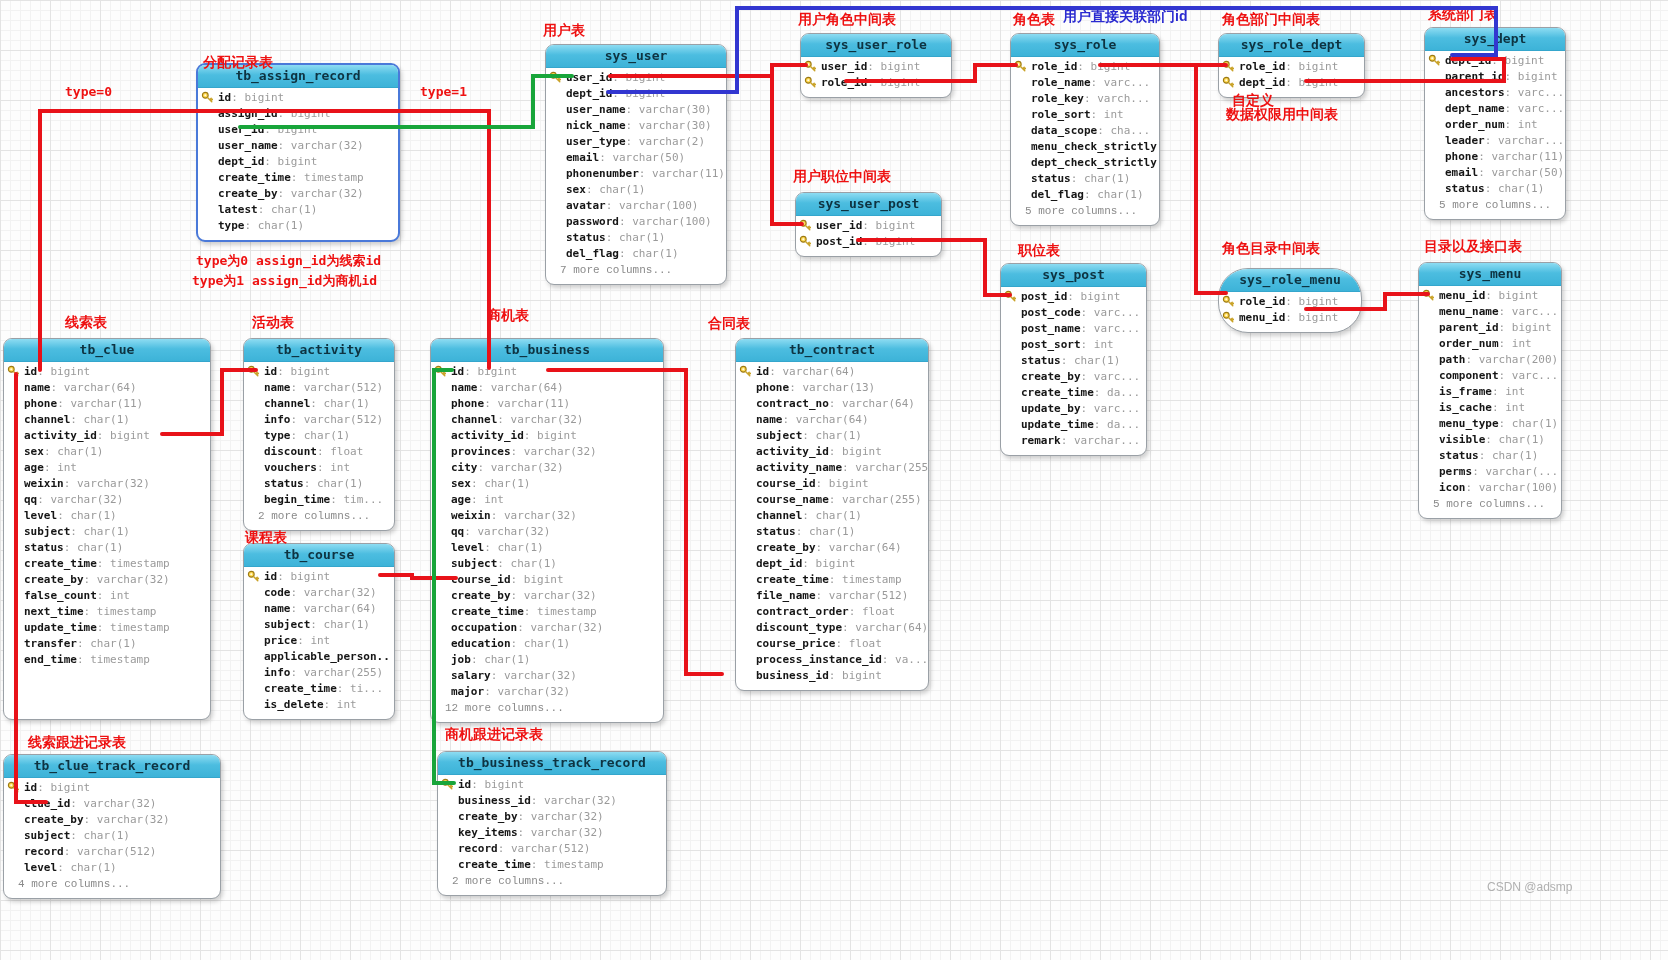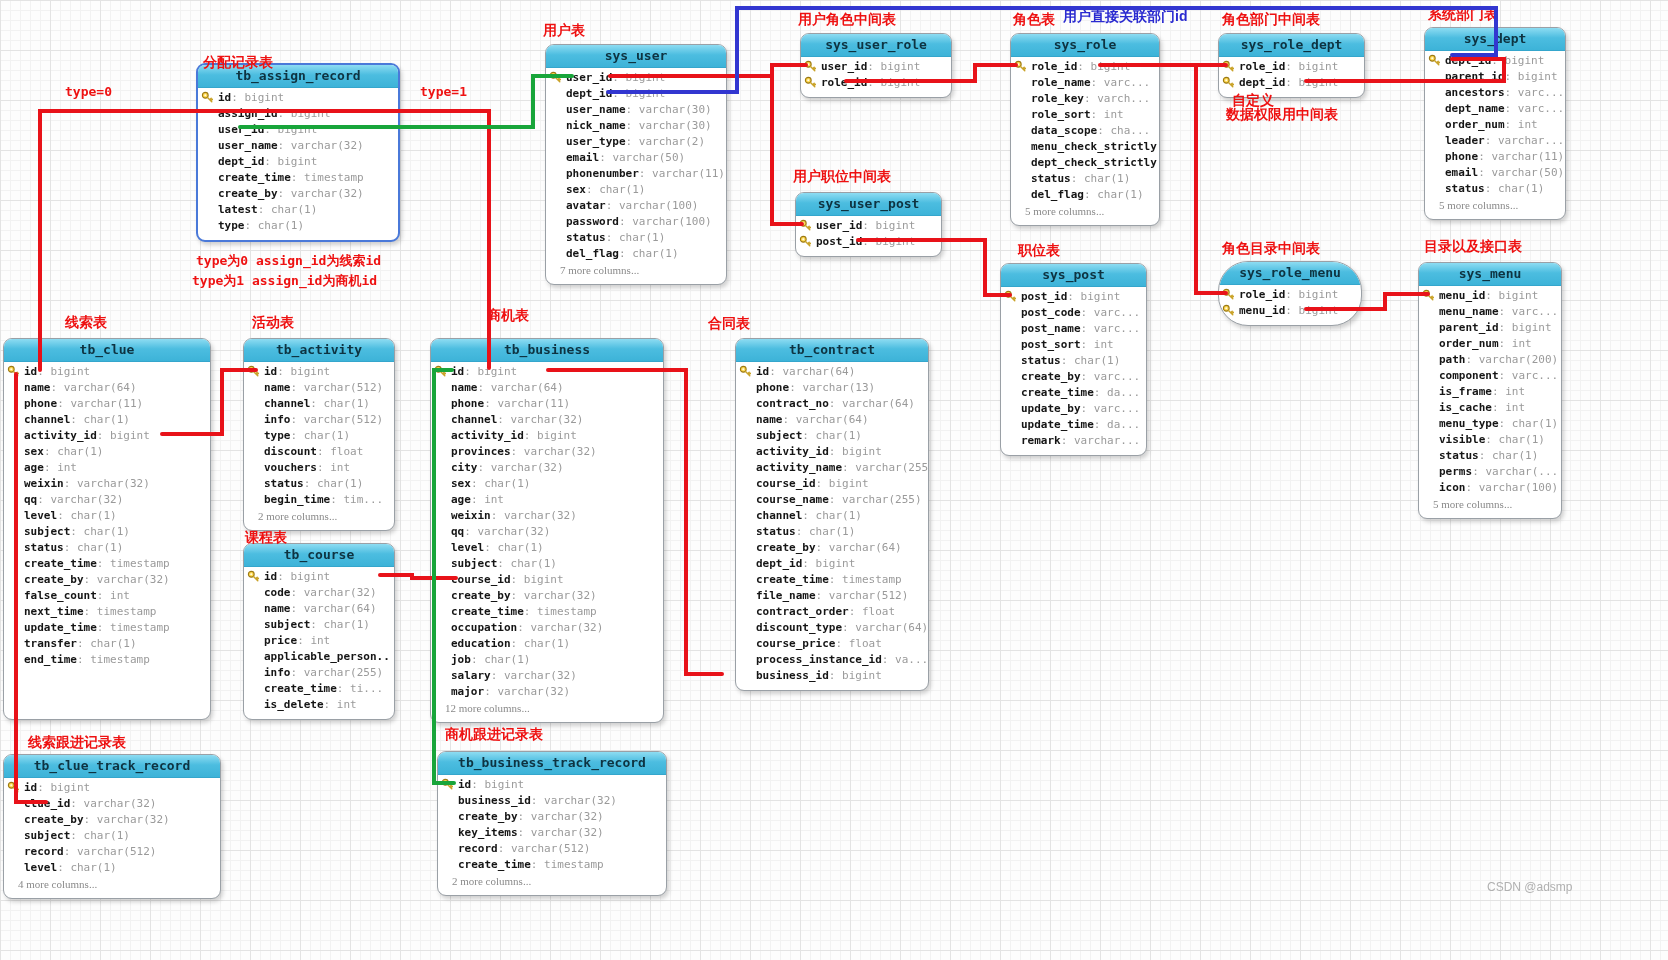--- a/index.html
+++ b/index.html
@@ -23,21 +23,21 @@
     border-bottom:1px solid #35a6cc}
   .entity-body{padding:2px 0 6px}
   .field-row{position:relative;height:16px;line-height:16px;padding-left:20px;white-space:nowrap;
     overflow:hidden;font-family:"DejaVu Sans Mono",monospace;font-size:11px}
   .fname{font-weight:bold;color:#151515}
   .ftype{color:#9a9a9a}
   .ftype::before{content:": "}
   .key-icon{position:absolute;left:3px;top:1px;width:13px;height:13px;display:inline-block}
   .key-icon svg{display:block}
   .more-row{height:16px;line-height:16px;padding-left:14px;color:#8a8a8a;
-    font-family:Liberation Serif, serif;font-size:11px}
+    font-family:Liberation Mono, monospace;font-size:11px}
   .dlabel{position:absolute;font-size:14px;font-weight:bold;color:#ee1111;white-space:nowrap}
   .dlabel.blue{color:#2a2ad0}
   .dlabel.mono{font-family:"DejaVu Sans Mono",monospace;font-size:13px}
   .watermark{position:absolute;font-size:12px;color:#b0b0b0}
   svg.wires{position:absolute;left:0;top:0;pointer-events:none}
 </style>
 </head>
 <body>
 
 <div id="canvas">
@@ -198,21 +198,21 @@
         <div class="field-row"><span class="fname">post_name</span><span class="ftype">varc...</span></div>
         <div class="field-row"><span class="fname">post_sort</span><span class="ftype">int</span></div>
         <div class="field-row"><span class="fname">status</span><span class="ftype">char(1)</span></div>
         <div class="field-row"><span class="fname">create_by</span><span class="ftype">varc...</span></div>
         <div class="field-row"><span class="fname">create_time</span><span class="ftype">da...</span></div>
         <div class="field-row"><span class="fname">update_by</span><span class="ftype">varc...</span></div>
         <div class="field-row"><span class="fname">update_time</span><span class="ftype">da...</span></div>
         <div class="field-row"><span class="fname">remark</span><span class="ftype">varchar...</span></div>
       </div>
     </div>
-    <div class="entity" style="left: 1218px; top: 261px; width: 142px; border-radius: 30px;">
+    <div class="entity" style="left: 1218px; top: 268px; width: 142px; border-radius: 30px;">
       <div class="entity-header">sys_role_menu</div>
       <div class="entity-body">
         <div class="field-row"><span class="key-icon">
             <svg viewBox="0 0 14 14" width="13" height="13">
               <circle cx="4.6" cy="4.6" r="3.1" fill="#ffd84d" stroke="#9c7a14" stroke-width="1.2"></circle>
               <circle cx="4.6" cy="4.6" r="1.1" fill="#fffbe6"></circle>
               <path d="M7 7 L11.6 11.6 M9.4 9.4 L11 7.8 M10.6 10.6 L12.2 9" stroke="#c9a227" stroke-width="1.6" fill="none" stroke-linecap="round"></path>
             </svg>
           </span><span class="fname">role_id</span><span class="ftype">bigint</span></div>
         <div class="field-row"><span class="key-icon">

